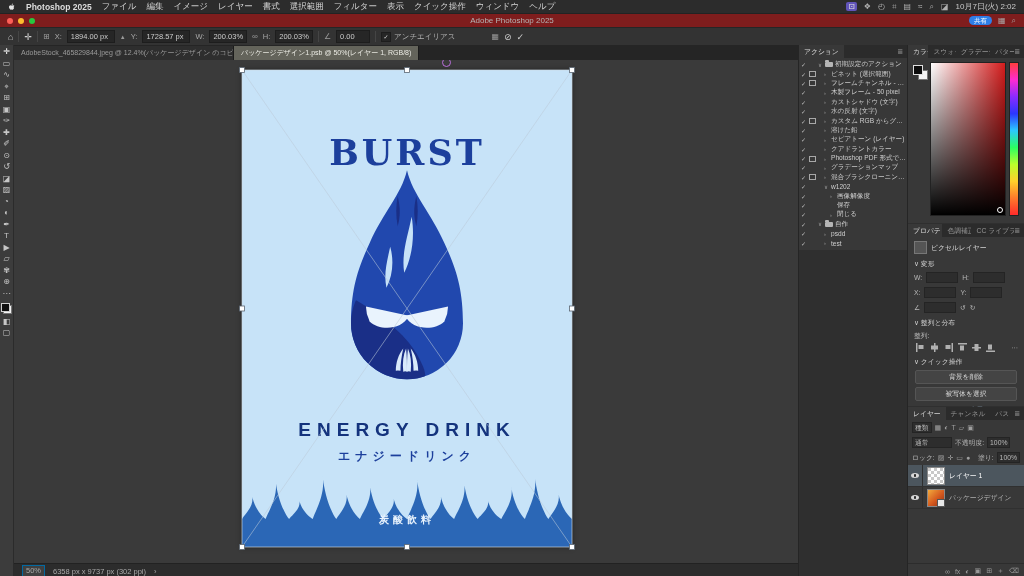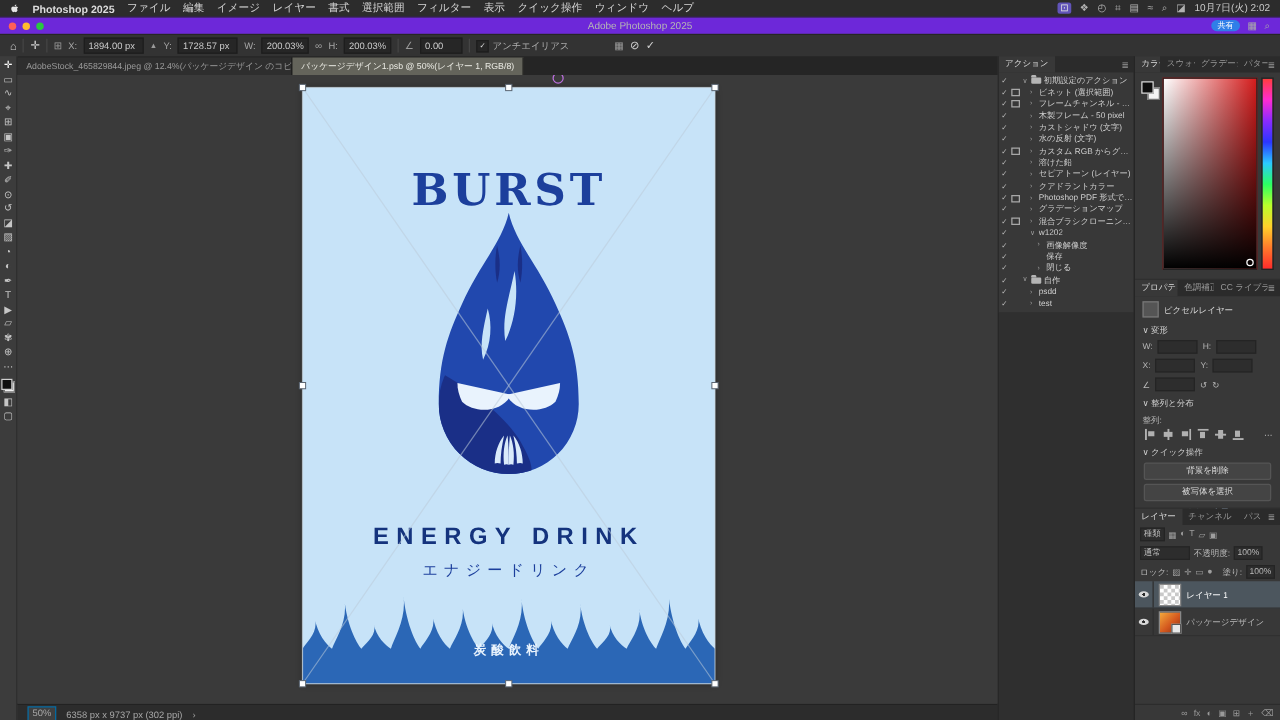--- a/index.html
+++ b/index.html
@@ -6,21 +6,21 @@
   body{width:1024px;height:576px;position:relative;overflow:hidden;background:#3a3a3a;
        font-family:"Liberation Sans","DejaVu Sans",sans-serif;-webkit-font-smoothing:antialiased}
   
   #menubar{height:13px;background:#2c2c2c;display:flex;align-items:center;padding:0 8px;font-size:8.5px;color:#ddd;gap:10px;white-space:nowrap}
   #apple-logo{width:8px;height:8px;display:inline-block}
   #menubar .appname{font-weight:bold}
   #menubar .mi{color:#d6d6d6}
   #mb-right{margin-left:auto;display:flex;align-items:center;gap:7px;color:#c9c9c9;font-size:8px}
   #mb-right .sic{opacity:.85}
   #mb-right .sic.hl{background:#6b5bd2;border-radius:2px;padding:0 2px;color:#fff}
-  #titlebar{height:13px;background:#6d28d9;border-top:1px solid #232323;position:relative;display:flex;align-items:center}
+  #titlebar{height:13px;background:#7f1d1d;border-top:1px solid #232323;position:relative;display:flex;align-items:center}
   .lights{display:flex;gap:5px;margin-left:7px}
   .light{width:6px;height:6px;border-radius:50%}
   .l-red{background:#ff5f57}.l-yel{background:#febc2e}.l-grn{background:#28c840}
   #window-title{position:absolute;left:0;width:100%;text-align:center;font-size:8px;color:#b5b5b5;pointer-events:none}
   #tb-right{position:absolute;right:8px;display:flex;align-items:center;gap:6px;color:#aaa;font-size:8px}
   .share-pill{background:#2f7fe8;color:#fff;border-radius:5px;height:9px;line-height:9px;padding:0 5px;font-size:6.5px}
   #optionsbar{height:17px;background:#333;border-top:1px solid #262626;display:flex;align-items:center;gap:5px;padding:0 8px;font-size:7.5px;color:#b0b0b0;white-space:nowrap}
   .obdiv{width:1px;height:11px;background:#454545}
   .ob-ic{font-size:9px;color:#cfcfcf}
   .ob-ic.dim{color:#9a9a9a;font-size:8px}
@@ -43,21 +43,21 @@
   .tab{height:14px;display:flex;align-items:center;padding:0 7px;background:#2e2e2e;border-right:1px solid #1b1b1b;white-space:nowrap;max-width:205px;overflow:hidden}
   .tab.active{background:#64645b;color:#ecece5}
   #pasteboard{flex:1;position:relative;background:#3a3a3a;overflow:hidden}
   #statusbar{height:14px;background:#2c2c2c;border-top:1px solid #222;display:flex;align-items:center;gap:8px;padding:0 8px;font-size:7.5px;color:#a8a8a8}
   #status-zoom{background:#404040;border:1px solid #0369a1;padding:0 3px;height:10px;line-height:10px}
   
   #poster{position:absolute;left:228px;top:10px;width:330px;height:477px;box-shadow:0 0 6px rgba(0,0,0,.4)}
   #poster-burst{position:absolute;top:62px;width:100%;text-align:center;font-family:"DejaVu Serif","Liberation Serif",serif;font-weight:bold;font-size:35px;letter-spacing:3px}
   #logo-svg{position:absolute;left:50%;top:96px;transform:translateX(-50%)}
   #poster-energy{position:absolute;top:349px;width:100%;text-align:center;font-weight:bold;font-size:19px;letter-spacing:6px}
-  #poster-jp{position:absolute;top:378px;width:100%;text-align:center;font-weight:normal;font-size:12px;letter-spacing:5px}
+  #poster-jp{position:absolute;top:378px;width:100%;text-align:center;font-weight:bold;font-size:12px;letter-spacing:5px}
   #band-svg{position:absolute;left:0;bottom:0}
   #poster-category{position:absolute;top:443px;width:100%;text-align:center;font-weight:bold;font-size:10px;letter-spacing:4px}
   #transform-overlay{position:absolute;left:-4px;top:-4px;pointer-events:none}
   #cursor-ring{position:absolute;left:200px;top:-12px;width:7px;height:7px;border:1.5px solid #bb6fdd;border-radius:50%;z-index:6}
   
   #actions-col{width:108px;flex:none;background:#2f2f2f;border-left:1px solid #252525;display:flex;flex-direction:column}
   .panel-header{height:13px;background:#2b2b2b;display:flex;align-items:center;font-size:6.8px;color:#999;flex:none}
   .ph-tab{padding:0 5px;height:13px;line-height:13px;white-space:nowrap;overflow:hidden}
   .ph-tab.active{background:#383838;color:#ddd}
   .ph-menu{margin-left:auto;padding-right:4px;color:#999;font-size:7px}

